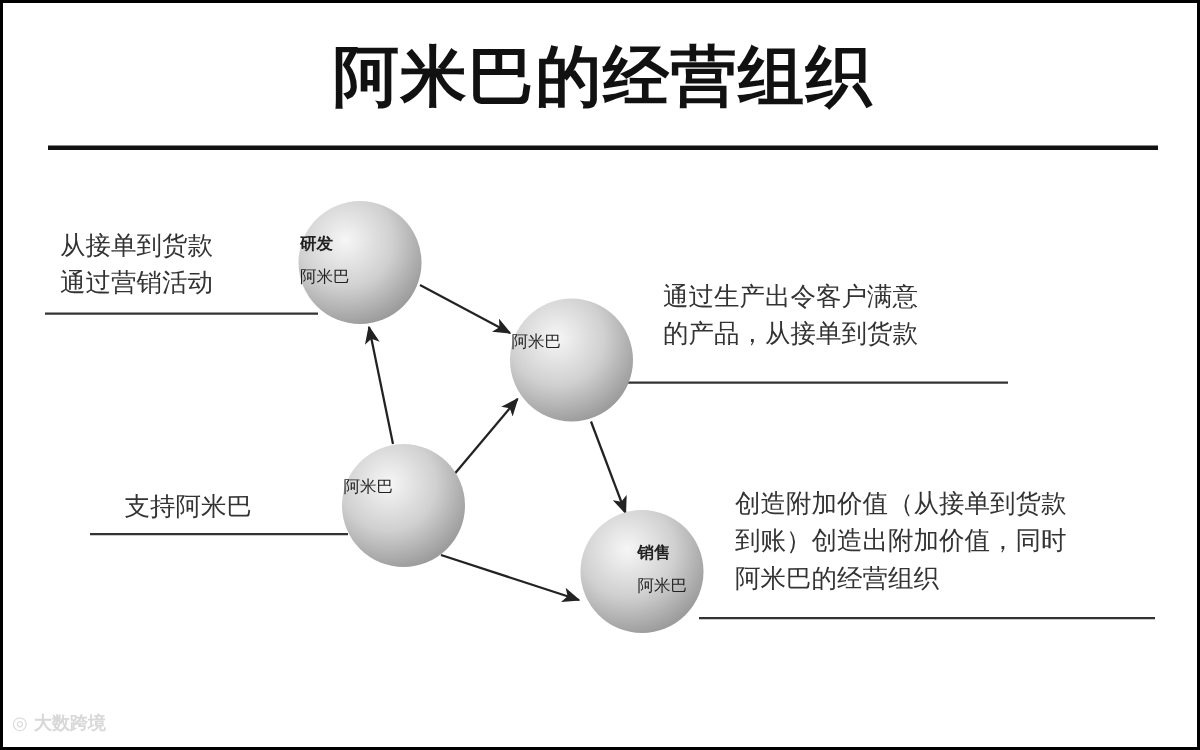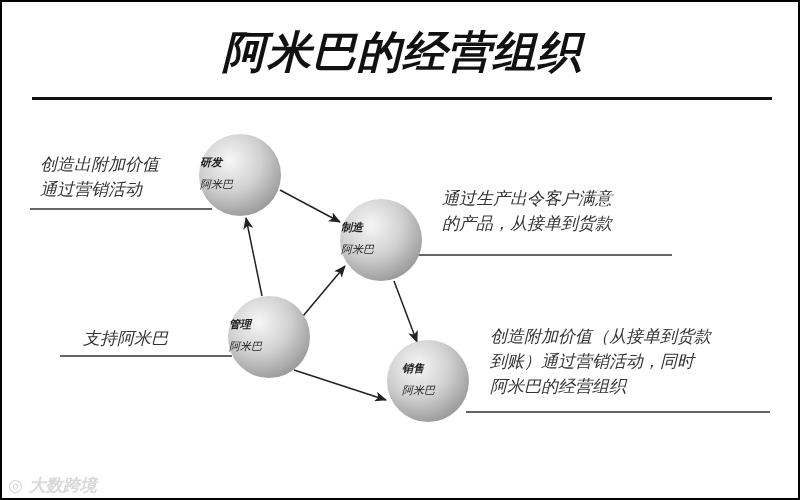--- a/index.html
+++ b/index.html
@@ -3,41 +3,41 @@
   <meta charset="utf-8">
   <style>
     html, body { margin: 0; padding: 0; }
     body {
       width: 800px; height: 500px; overflow: hidden;
       background: #000;
       font-family: "DejaVu Sans", sans-serif;
     }
     .frame {
       position: absolute; left: 2px; top: 2px; width: 796px; height: 496px;
-      background: #fff; overflow: hidden; font-style: italic;
+      background: #fff; overflow: hidden;
     }
     .title {
       position: absolute; left: 0; top: 22px; width: 800px; text-align: center;
       font-size: 44px; font-weight: bold; color: #111; letter-spacing: 1px;
       line-height: 56px;
     }
     .title-rule {
       position: absolute; left: 30px; top: 95px; width: 740px; height: 3px; background: #111;
     }
     svg.diagram { position: absolute; left: 0; top: 0; }
     .desc {
       position: absolute; font-size: 17px; color: #333; line-height: 25px; white-space: nowrap;
     }
     .node-label {
       position: absolute; width: 101px; text-align: left; color: #222;
       font-size: 11px; line-height: 22px;
     }
     .node-label .top { font-weight: bold; }
     .watermark {
-      position: absolute; left: 6px; top: 472px; font-size: 17px; color: #d8d8d8;
+      position: absolute; left: 6px; top: 472px; font-size: 12px; color: #d8d8d8;
       font-weight: bold; white-space: nowrap;
     }
   </style>
 </head>
 <body>
 
 <div class="frame">
   <div class="title">阿米巴的经营组织</div>
   <div class="title-rule"></div>
 
@@ -68,45 +68,43 @@
     <circle cx="381" cy="240" r="41" fill="url(#sphere)"></circle>
     <circle cx="269" cy="337" r="41" fill="url(#sphere)"></circle>
     <circle cx="428" cy="381" r="41" fill="url(#sphere)"></circle>
   </svg>
 
   <div class="node-label" style="left:198px; top:150px;">
     <div class="top">研发</div>
     <div>阿米巴</div>
   </div>
   <div class="node-label" style="left:339px; top:215px;">
-    <div class="top">制造</div>
     <div>阿米巴</div>
   </div>
   <div class="node-label" style="left:227px; top:312px;">
-    <div class="top">管理</div>
     <div>阿米巴</div>
   </div>
-  <div class="node-label" style="left:400px; top:356px;">
+  <div class="node-label" style="left:386px; top:356px;padding-left:37px;">
     <div class="top">销售</div>
     <div>阿米巴</div>
   </div>
 
   <div class="desc" style="left:38px; top:150px;">
-    <div>创造出附加价值</div>
+    <div>从接单到货款</div>
     <div>通过营销活动</div>
   </div>
   <div class="desc" style="left:440px; top:184px;">
     <div>通过生产出令客户满意</div>
     <div>的产品，从接单到货款</div>
   </div>
   <div class="desc" style="left:81px; top:324px;">
     <div>支持阿米巴</div>
   </div>
   <div class="desc" style="left:488px; top:322px;">
     <div>创造附加价值（从接单到货款</div>
-    <div>到账）通过营销活动，同时</div>
+    <div>到账）创造出附加价值，同时</div>
     <div>阿米巴的经营组织</div>
   </div>
 
   <div class="watermark">
     <span>◎ </span><span>大数跨境</span>
   </div>
 </div>
 
 </body></html>

